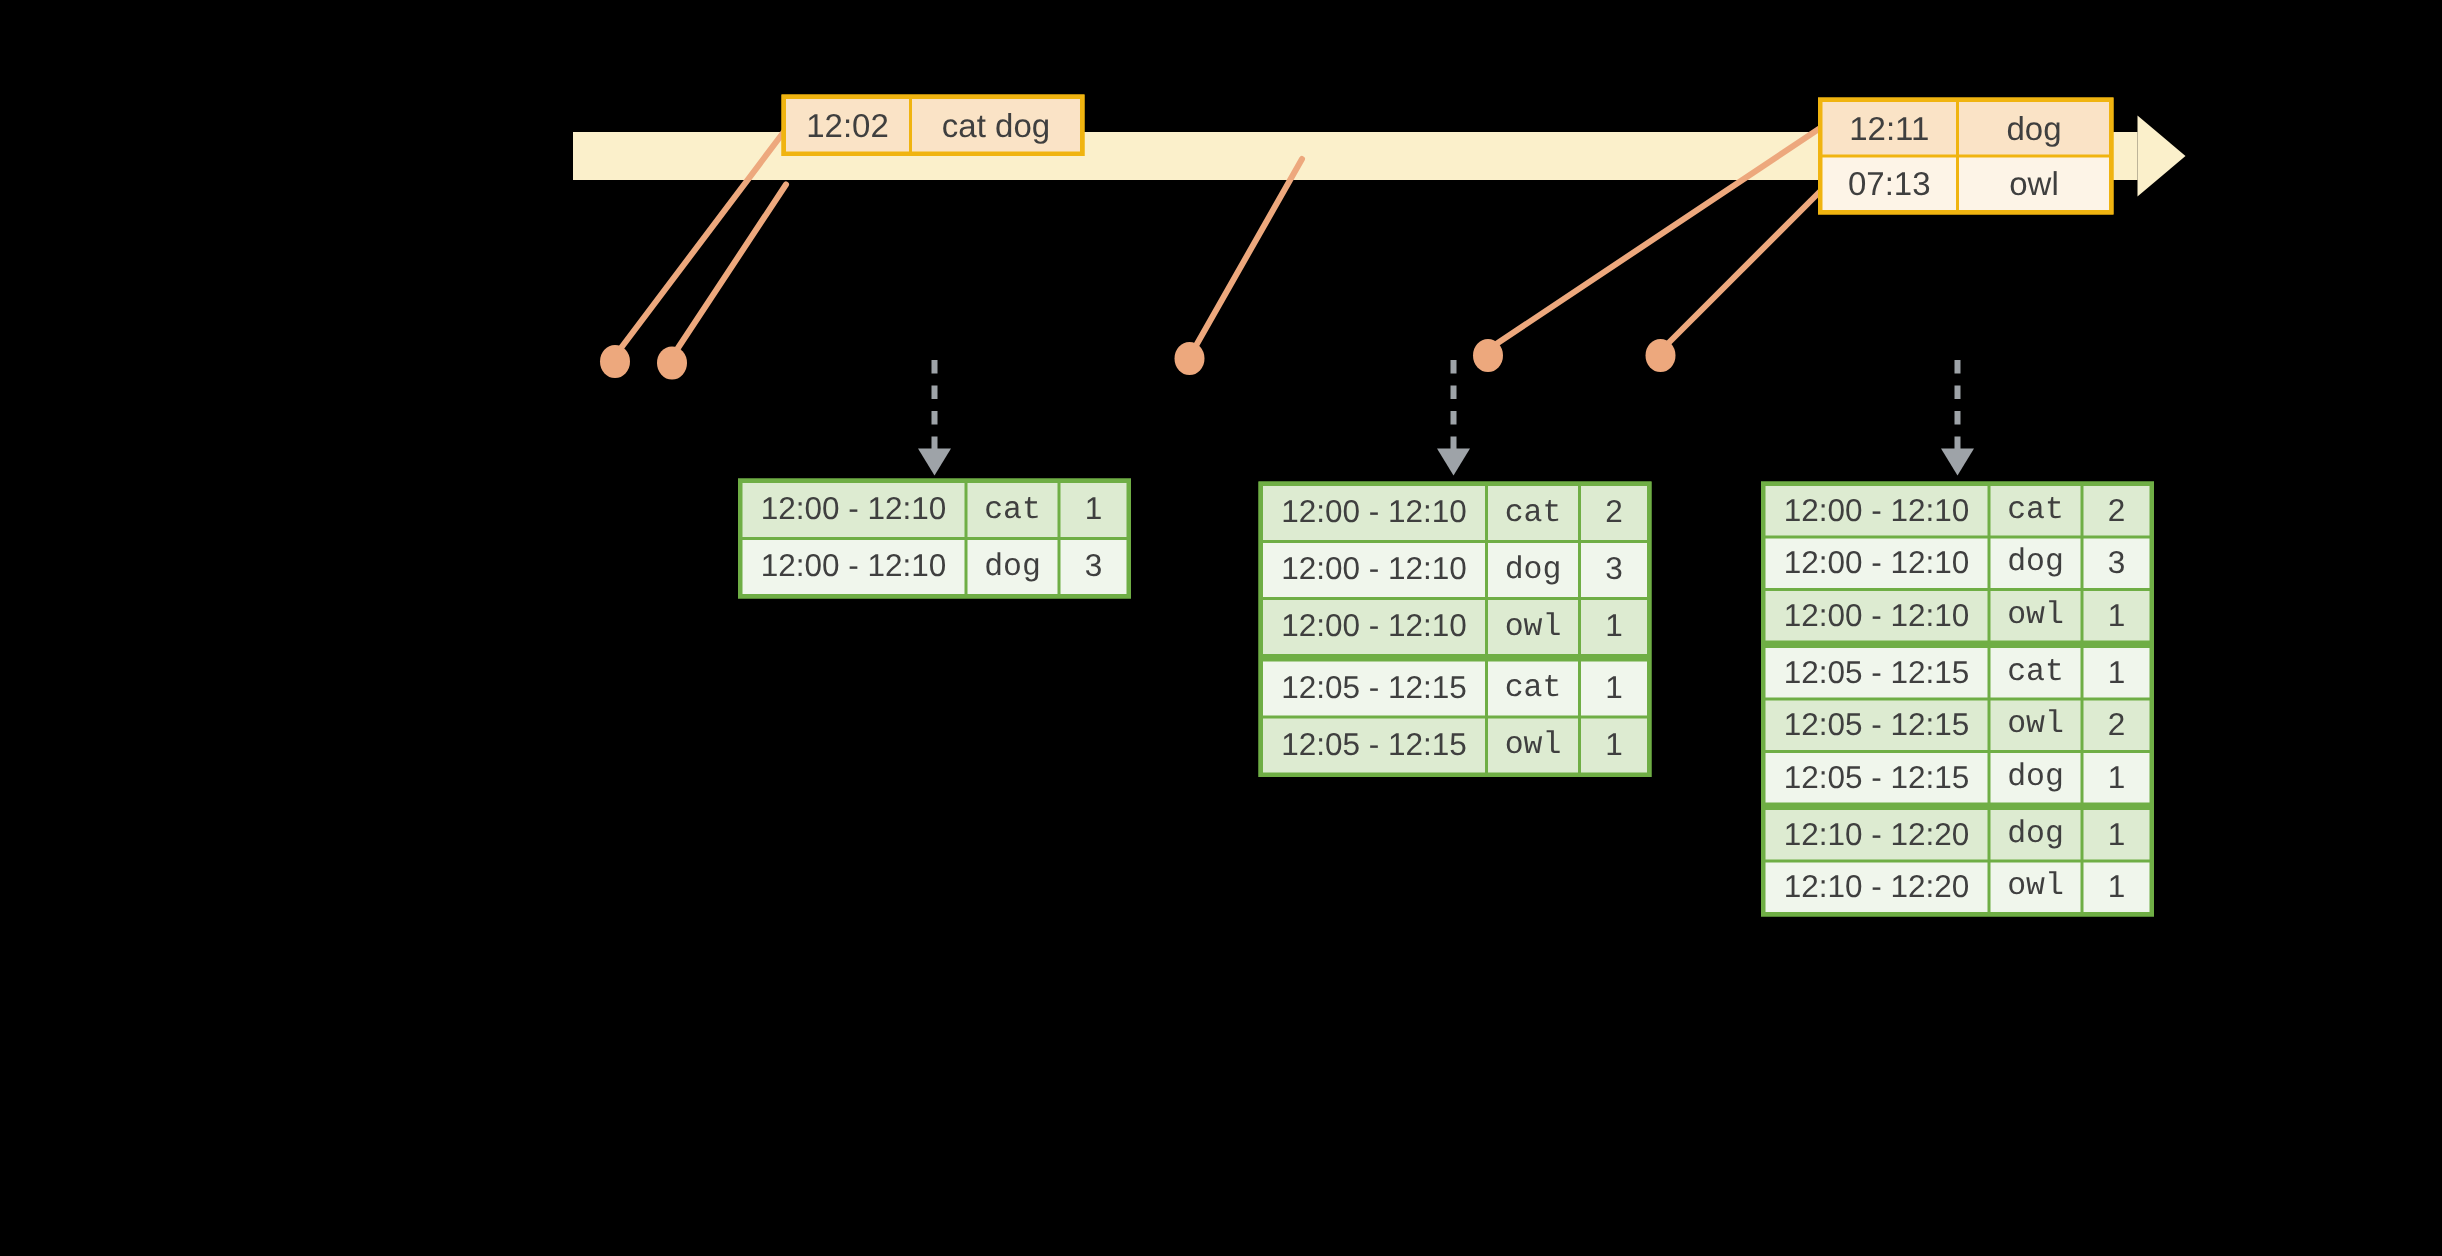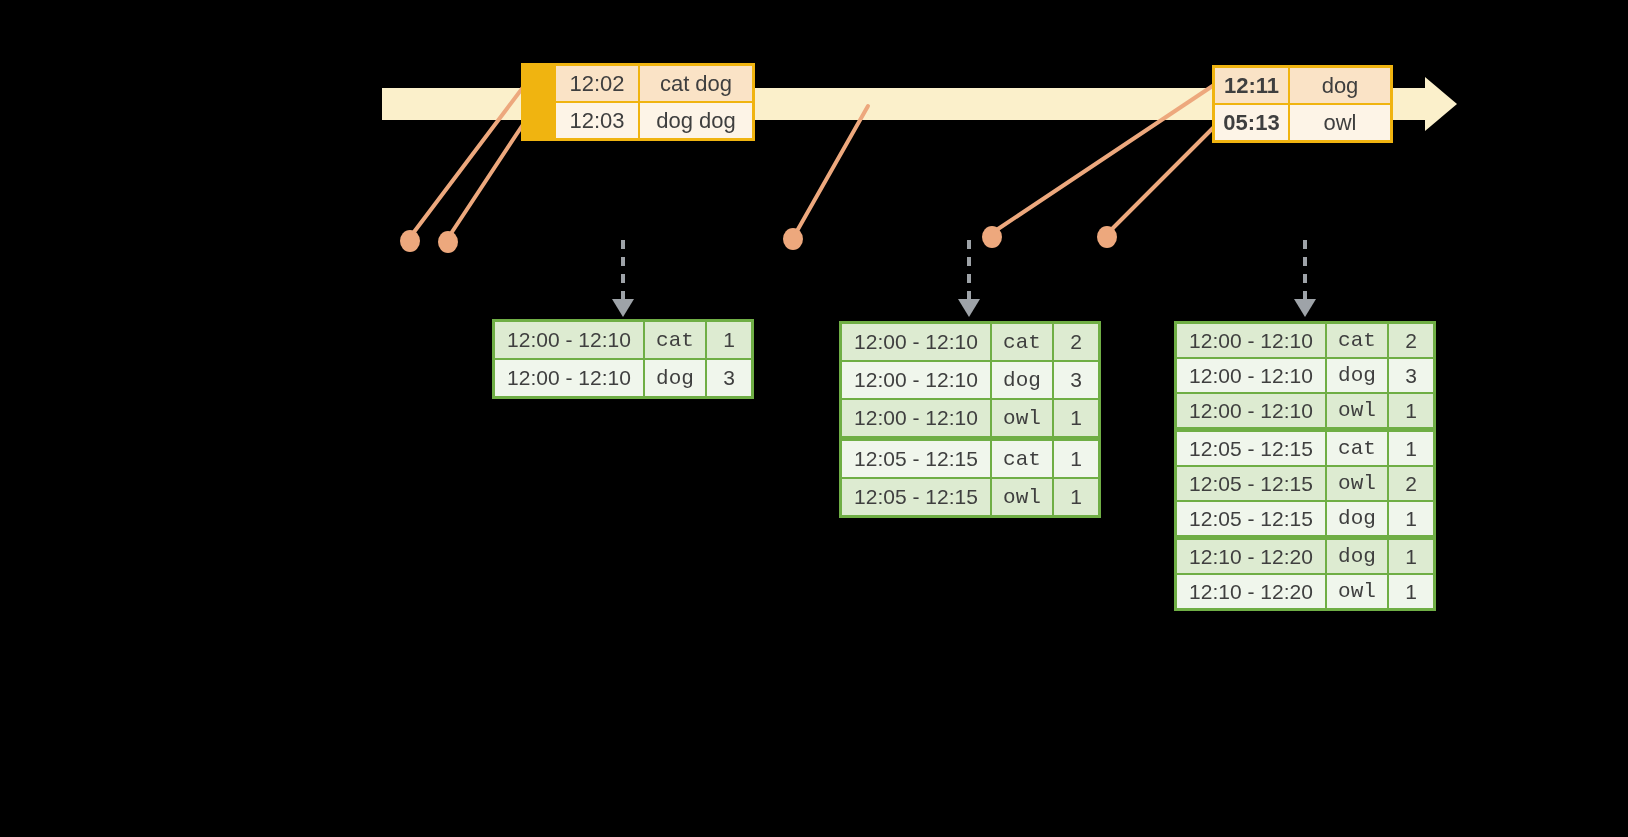--- a/index.html
+++ b/index.html
@@ -37,21 +37,21 @@
   .event-row { display: flex; gap: 2px; }
   .event-row .cell {
     height: 35px;
     display: flex; align-items: center; justify-content: center;
     font-size: 22px; color: var(--ink);
   }
   .event-row.dark .cell  { background: var(--peach-dark); }
   .event-row.light .cell { background: var(--peach-light); }
   .event-table .time-cell  { width: 82px; }
   .event-table .words-cell { width: 112px; }
-  .event-table.narrow .time-cell  { width: 73px; font-weight: bold; }
+  .event-table.narrow .time-cell  { width: 89px; }
   .event-table.narrow .words-cell { width: 100px; }
 
   
   .result-table {
     position: absolute;
     display: flex; flex-direction: column;
     border: 3px solid var(--green);
     background: var(--green);
     gap: 2px;
   }
@@ -98,37 +98,33 @@
     <g>
       <line x1="623" y1="240" x2="623" y2="300" stroke="var(--gray)" stroke-width="4" stroke-dasharray="9 8"></line>
       <polygon points="612,299 623,317 634,299" fill="var(--gray)"></polygon>
       <line x1="969" y1="240" x2="969" y2="300" stroke="var(--gray)" stroke-width="4" stroke-dasharray="9 8"></line>
       <polygon points="958,299 969,317 980,299" fill="var(--gray)"></polygon>
       <line x1="1305" y1="240" x2="1305" y2="300" stroke="var(--gray)" stroke-width="4" stroke-dasharray="9 8"></line>
       <polygon points="1294,299 1305,317 1316,299" fill="var(--gray)"></polygon>
     </g>
   </svg>
 
-  <div class="event-table" style="left:521px; top:63px;padding-left:32px;">
+  <div class="event-table" style="left:521px; top:63px;">
       <div class="event-row dark">
         <div class="cell time-cell">12:02</div>
         <div class="cell words-cell">cat dog</div>
-      </div>
-      <div class="event-row light">
-        <div class="cell time-cell">12:03</div>
-        <div class="cell words-cell">dog dog</div>
       </div>
     </div>
   <div class="event-table narrow" style="left:1212px; top:65px;">
       <div class="event-row dark">
         <div class="cell time-cell">12:11</div>
         <div class="cell words-cell">dog</div>
       </div>
       <div class="event-row light">
-        <div class="cell time-cell">05:13</div>
+        <div class="cell time-cell">07:13</div>
         <div class="cell words-cell">owl</div>
       </div>
     </div>
 
   <div class="result-table" style="left:492px; top:319px;">
       <div class="result-row dark">
         <div class="cell window-cell">12:00 - 12:10</div>
         <div class="cell animal-cell">cat</div>
         <div class="cell count-cell">1</div>
       </div>

